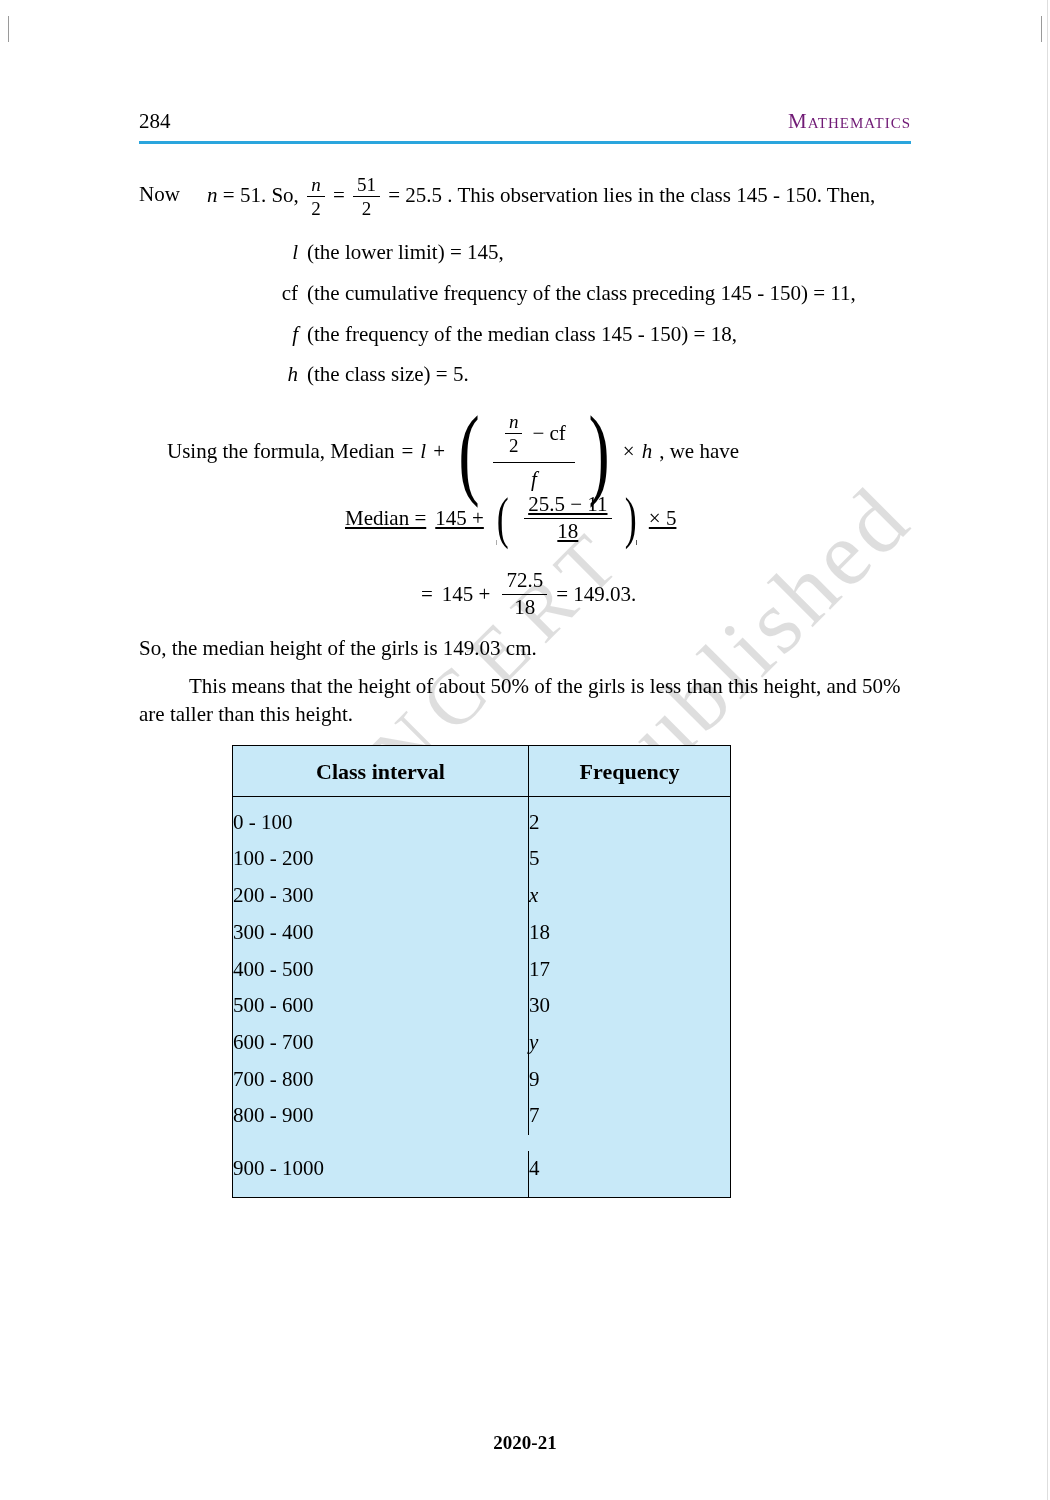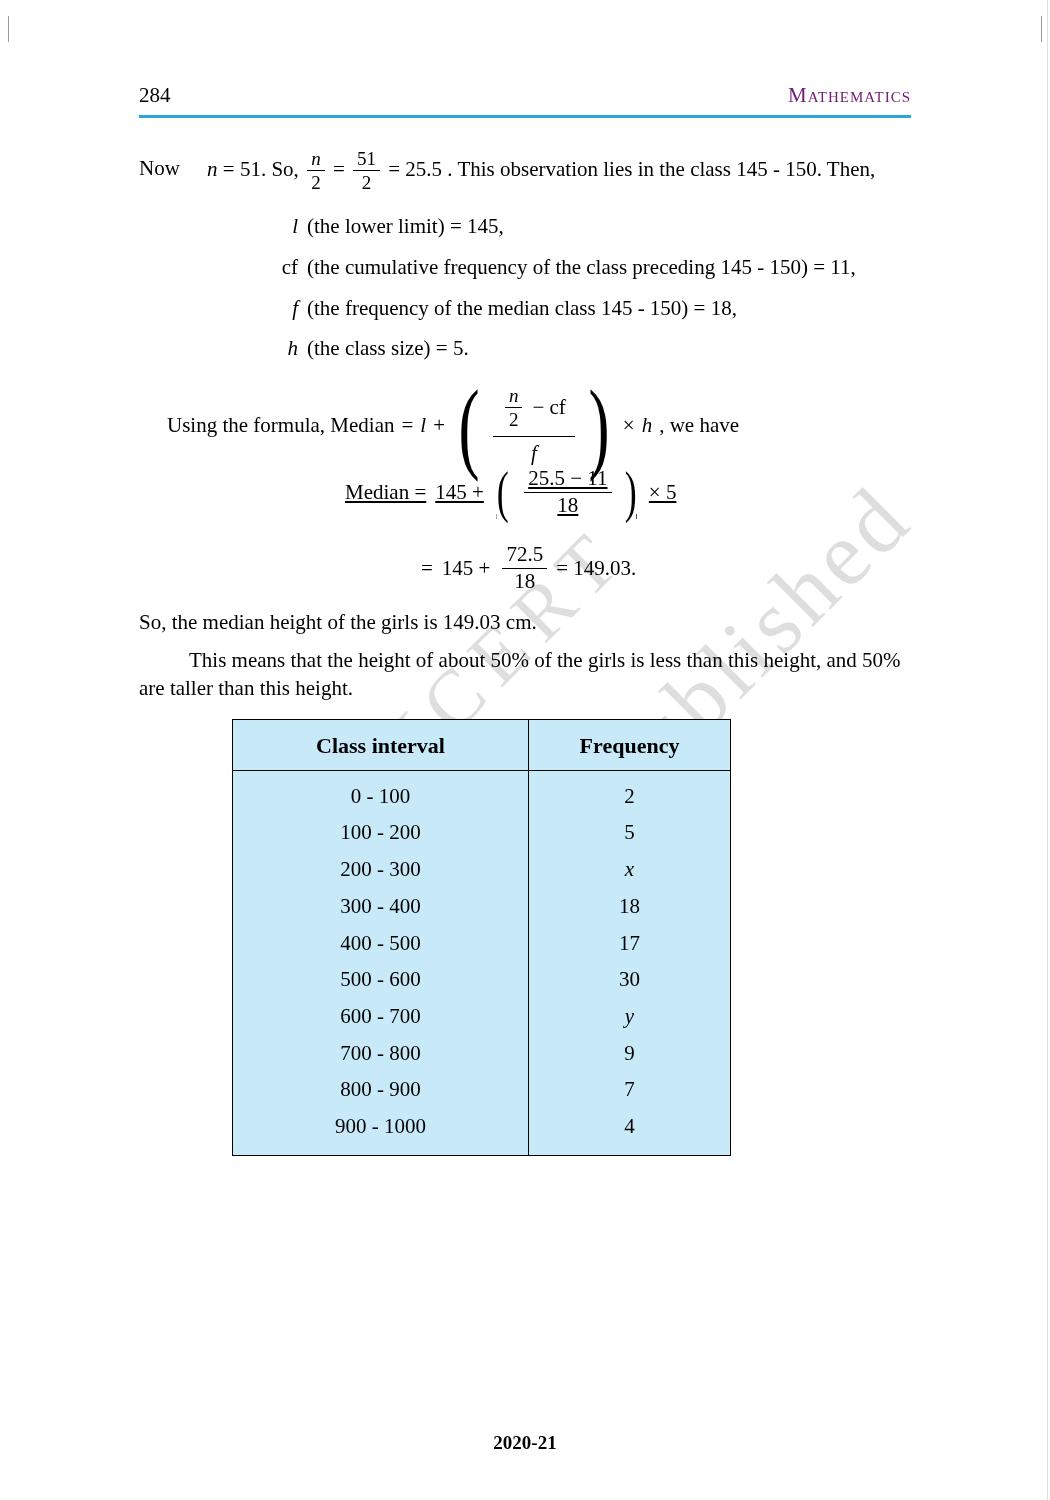--- a/index.html
+++ b/index.html
@@ -13,21 +13,21 @@
   .edge-line { position:absolute; top:0; bottom:0; right:2px; width:1px; background:#dedede; }
 
   .watermark { position:absolute; left:10px; top:620px; width:1030px; z-index:0;
                transform:rotate(-45deg); text-align:center; color:rgba(0,0,0,0.13);
                pointer-events:none; }
   .wm1 { font-size:78px; letter-spacing:14px; margin-bottom:74px; white-space:nowrap; }
   .wm2 { font-size:92px; letter-spacing:5px; white-space:nowrap; }
 
   .content { position:relative; z-index:1; padding:0 139px; font-size:21px; line-height:1.32; }
 
-  .header { display:flex; justify-content:space-between; align-items:baseline; padding-top:82px; }
+  .header { display:flex; justify-content:space-between; align-items:baseline; padding-top:108px; }
   .page-num { font-size:21px; }
   .running-head { font-size:21px; font-variant:small-caps; letter-spacing:1px; color:#701a75; }
   .header-rule { height:3px; background:#2aa5dd; margin-top:5px; }
 
   .it { font-style:italic; }
 
   .frac { display:inline-flex; flex-direction:column; vertical-align:middle; text-align:center;
           font-size:19px; line-height:1.12; margin:0 3px; }
   .frac .fnum { border-bottom:1.4px solid #000; padding:0 4px 1px; }
   .frac .fden { padding:1px 4px 0; }
@@ -59,23 +59,23 @@
   .para.indent { text-indent:50px; margin-top:10px; }
   .example-para { margin-top:14px; }
   .example-label { color:#0a72ba; font-weight:bold; }
 
   .data-table { margin:16px 0 0 93px; width:499px; background:#c8e9f8; border:1.6px solid #000; }
   .thead { display:flex; border-bottom:1.6px solid #000; font-weight:bold; font-size:22px; }
   .th { padding:11px 0 10px; text-align:center; }
   .col1 { width:296px; border-right:1.6px solid #000; flex:none; }
   .col2 { flex:1; }
   .trow { display:flex; font-size:21px; }
-  .tcell { padding:4.5px 0; text-align:center; }
+  .tcell { padding:4.5px 0; text-align:left; }
   .trow.first .tcell { padding-top:12px; }
-  .trow.last .tcell { padding-bottom:14px; }
+  .trow.last .tcell { padding-bottom:14px;margin-top:16px; }
 
   .footer { position:absolute; left:0; right:0; top:1432px; text-align:center;
             font-size:19px; font-weight:bold; z-index:1; }
 </style>
 </head>
 <body>
 
 <div class="page">
   <div class="crop-tick left"></div>
   <div class="crop-tick right"></div>

